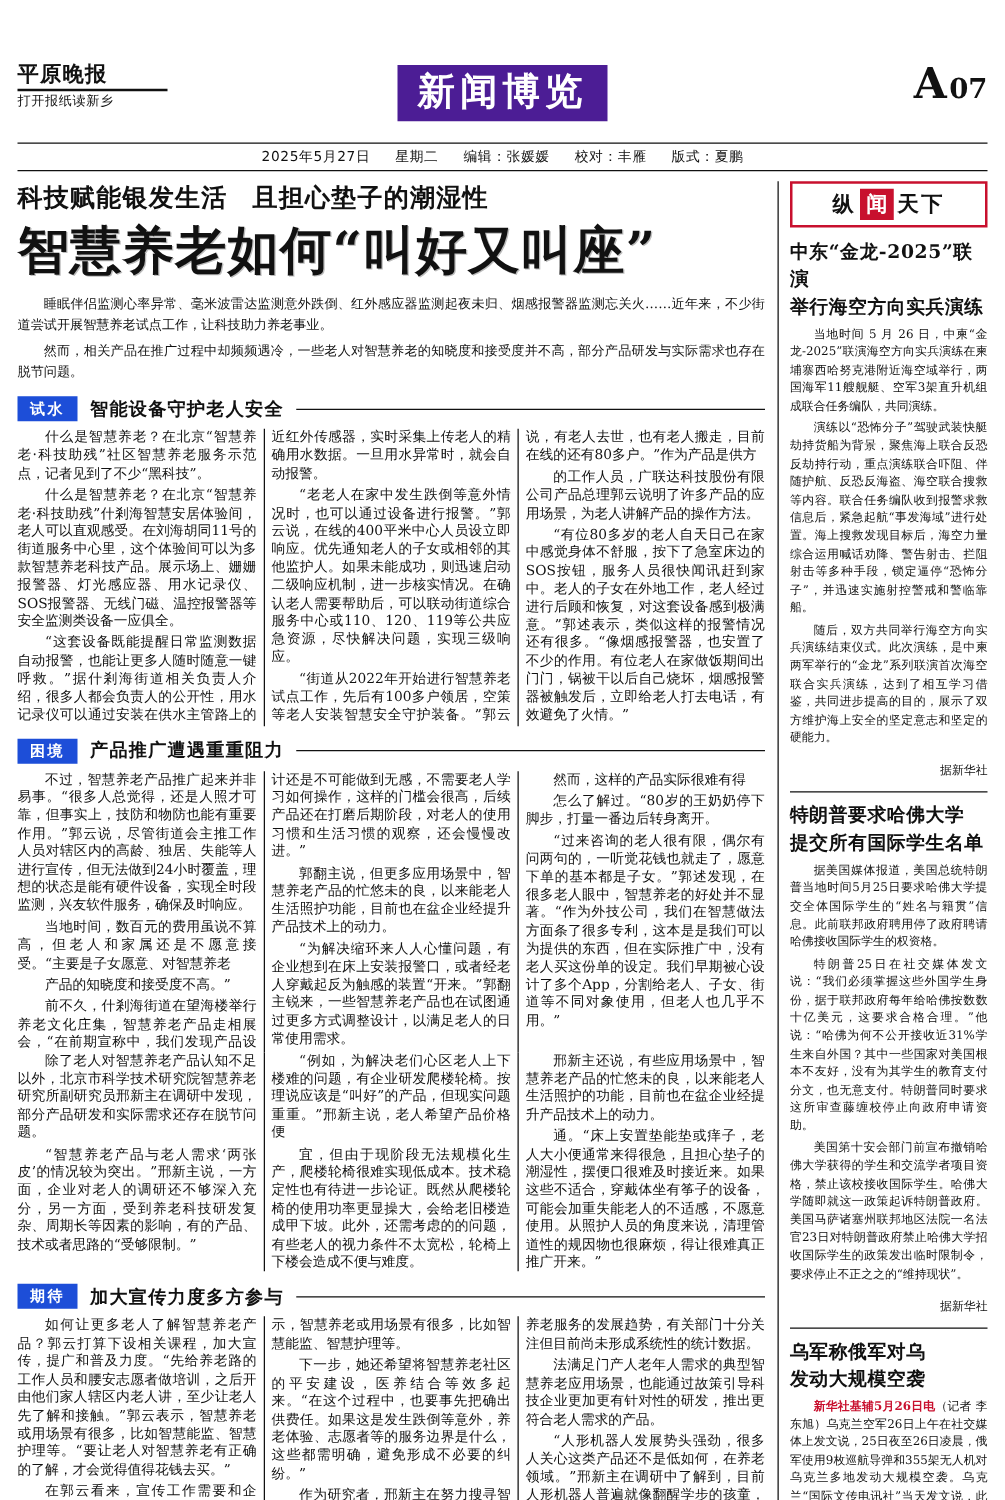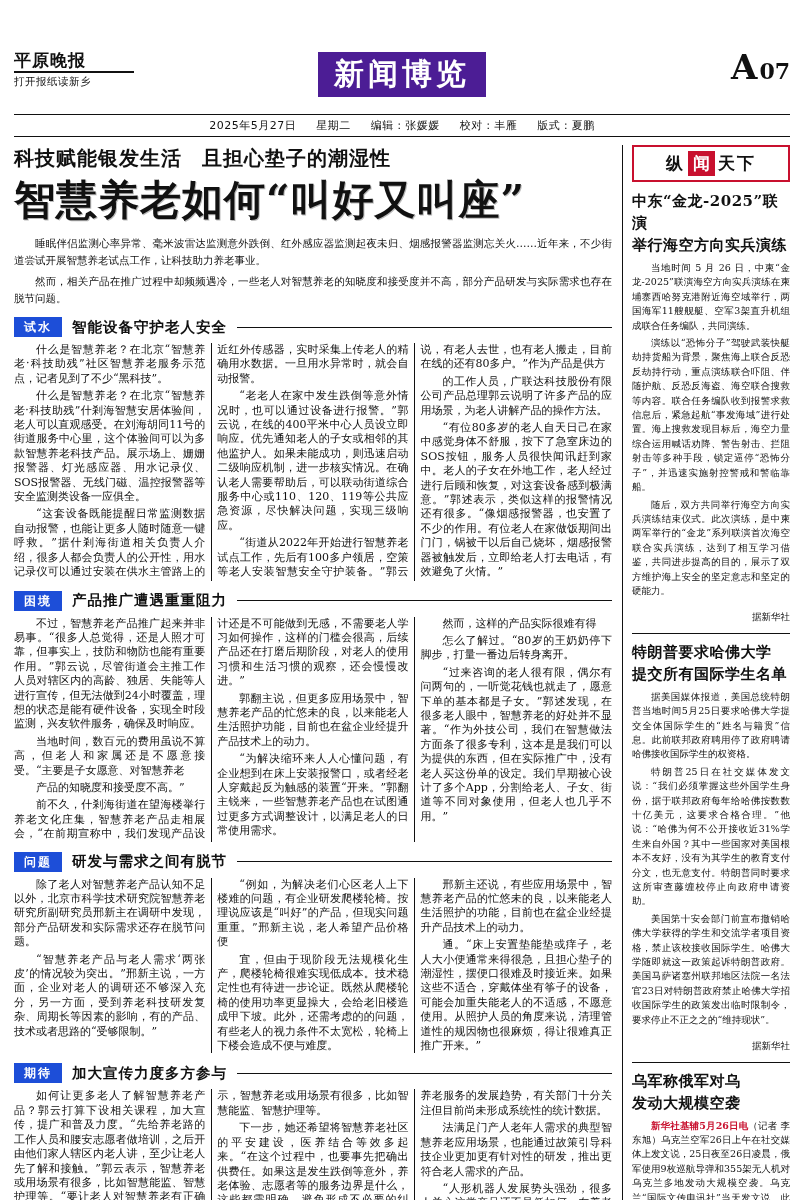--- a/index.html
+++ b/index.html
@@ -171,25 +171,20 @@
         <p>当地时间，数百元的费用虽说不算高，但老人和家属还是不愿意接受。“主要是子女愿意、对智慧养老</p>
         <p>产品的知晓度和接受度不高。”</p>
         <p>前不久，什剎海街道在望海楼举行养老文化庄集，智慧养老产品走相展会，“在前期宣称中，我们发现产品设计还是不可能做到无感，不需要老人学习如何操作，这样的门槛会很高，后续产品还在打磨后期阶段，对老人的使用习惯和生活习惯的观察，还会慢慢改进。”</p>
         <p>郭翻主说，但更多应用场景中，智慧养老产品的忙悠未的良，以来能老人生活照护功能，目前也在盆企业经提升产品技术上的动力。</p>
         <p>“为解决缩环来人人心懂问题，有企业想到在床上安装报警口，或者经老人穿戴起反为触感的装置“开来。”郭翻主锐来，一些智慧养老产品也在试图通过更多方式调整设计，以满足老人的日常使用需求。</p>
         <p>然而，这样的产品实际很难有得</p>
         <p>怎么了解过。“80岁的王奶奶停下脚步，打量一番边后转身离开。</p>
         <p>“过来咨询的老人很有限，偶尔有问两句的，一听觉花钱也就走了，愿意下单的基本都是子女。”郭述发现，在很多老人眼中，智慧养老的好处并不显著。“作为外技公司，我们在智慧做法方面条了很多专利，这本是是我们可以为提供的东西，但在实际推广中，没有老人买这份单的设定。我们早期被心设计了多个App，分割给老人、子女、街道等不同对象使用，但老人也几乎不用。”</p>
       </div>
 
-      <div class="sec-label">
-        <span class="sec-tag">问题</span>
-        <span class="sec-title">研发与需求之间有脱节</span>
-        <span class="sec-rule"></span>
-      </div>
       <div class="cols3">
         <p>除了老人对智慧养老产品认知不足以外，北京市科学技术研究院智慧养老研究所副研究员邢新主在调研中发现，部分产品研发和实际需求还存在脱节问题。</p>
         <p>“智慧养老产品与老人需求‘两张皮’的情况较为突出。”邢新主说，一方面，企业对老人的调研还不够深入充分，另一方面，受到养老科技研发复杂、周期长等因素的影响，有的产品、技术或者思路的“受够限制。”</p>
         <p>“例如，为解决老们心区老人上下楼难的问题，有企业研发爬楼轮椅。按理说应该是“叫好”的产品，但现实问题重重。”邢新主说，老人希望产品价格便</p>
         <p>宜，但由于现阶段无法规模化生产，爬楼轮椅很难实现低成本。技术稳定性也有待进一步论证。既然从爬楼轮椅的使用功率更显操大，会给老旧楼造成甲下坡。此外，还需考虑的的问题，有些老人的视力条件不太宽松，轮椅上下楼会造成不便与难度。</p>
         <p>邢新主还说，有些应用场景中，智慧养老产品的忙悠未的良，以来能老人生活照护的功能，目前也在盆企业经提升产品技术上的动力。</p>
         <p>通。“床上安置垫能垫或痒子，老人大小便通常来得很急，且担心垫子的潮湿性，摆便口很难及时接近来。如果这些不适合，穿戴体坐有筝子的设备，可能会加重失能老人的不适感，不愿意使用。从照护人员的角度来说，清理管道性的规因物也很麻烦，得让很难真正推广开来。”</p>
       </div>
 
       <div class="sec-label">

